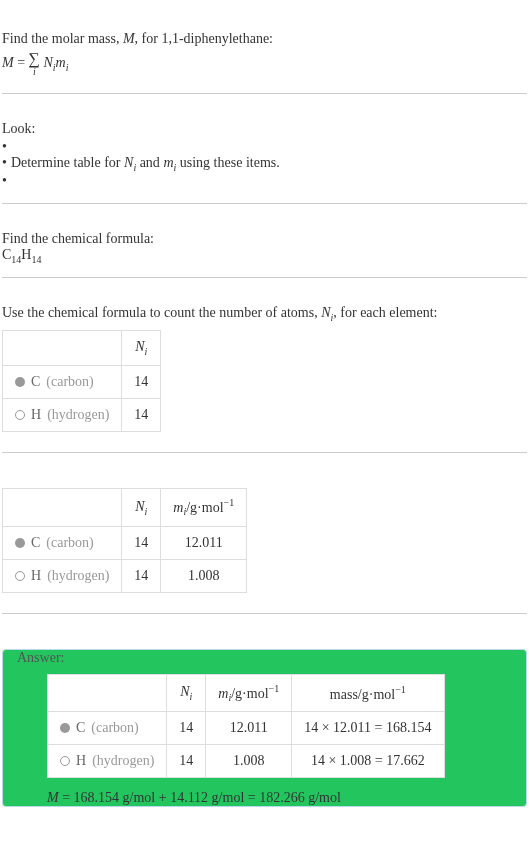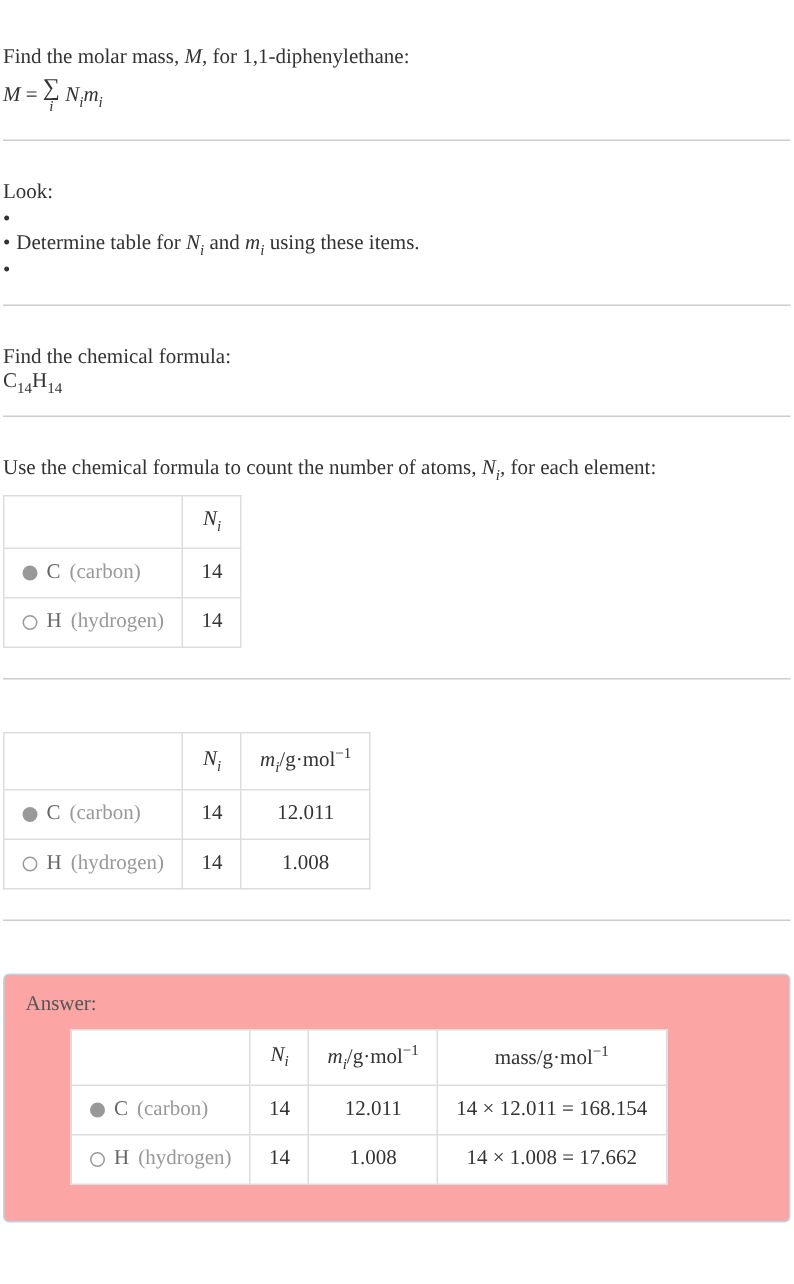--- a/index.html
+++ b/index.html
@@ -84,24 +84,24 @@
       display: inline-block;
     }
     .circle-filled {
       background: #999;
     }
     .circle-open {
       background: #fff;
       border: 1px solid #999;
     }
     .answer-box {
-      background: #fca5a5;
+      background: #22c55e;
       border: 1px solid #b8d8ec;
       border-radius: 4px;
-      padding: 12px 14px;
+      padding: 0 14px;
       margin-top: 8px;
     }
     .answer-box table {
       background: #fff;
       margin: 8px 0 12px 30px;
     }
     .answer-label {
       color: #555;
       margin-bottom: 6px;
     }
@@ -274,14 +274,17 @@
                 <span class="element-symbol">H</span> 
                 <span>(hydrogen)</span>
               </div>
             </td>
         <td>14</td>
         <td>1.008</td>
         <td>14 × 1.008 = 17.662</td>
       </tr>
     </tbody>
       </table>
+    <div class="final-formula">
+      <span>M</span><span style="font-style:normal"> = 168.154 g/mol + 14.112 g/mol = 182.266 g/mol</span>
+    </div>
   </div>
 </div>
 
 </body></html>

